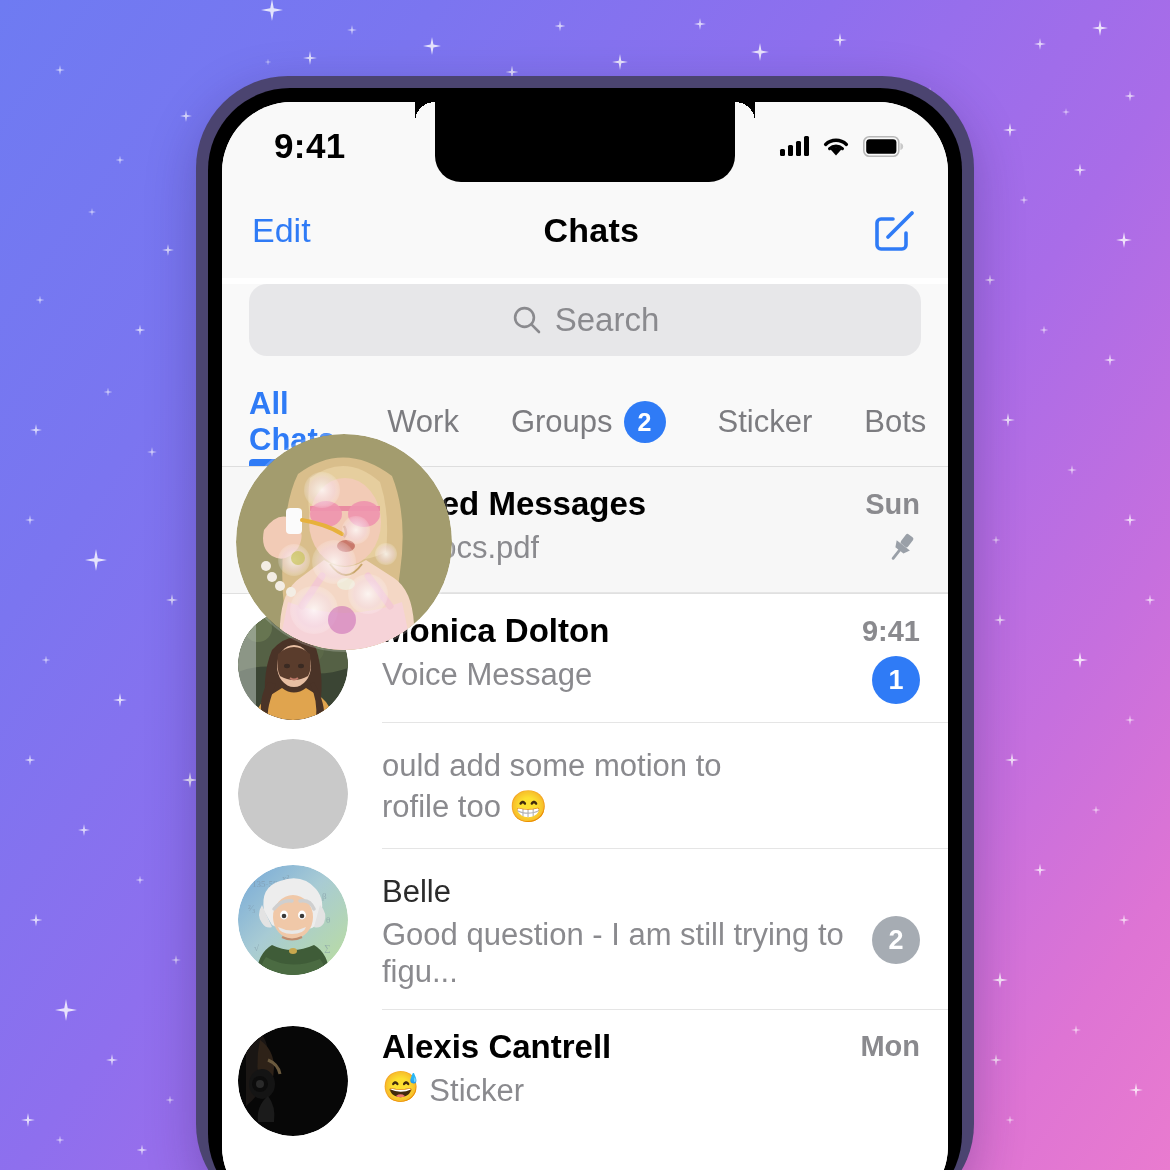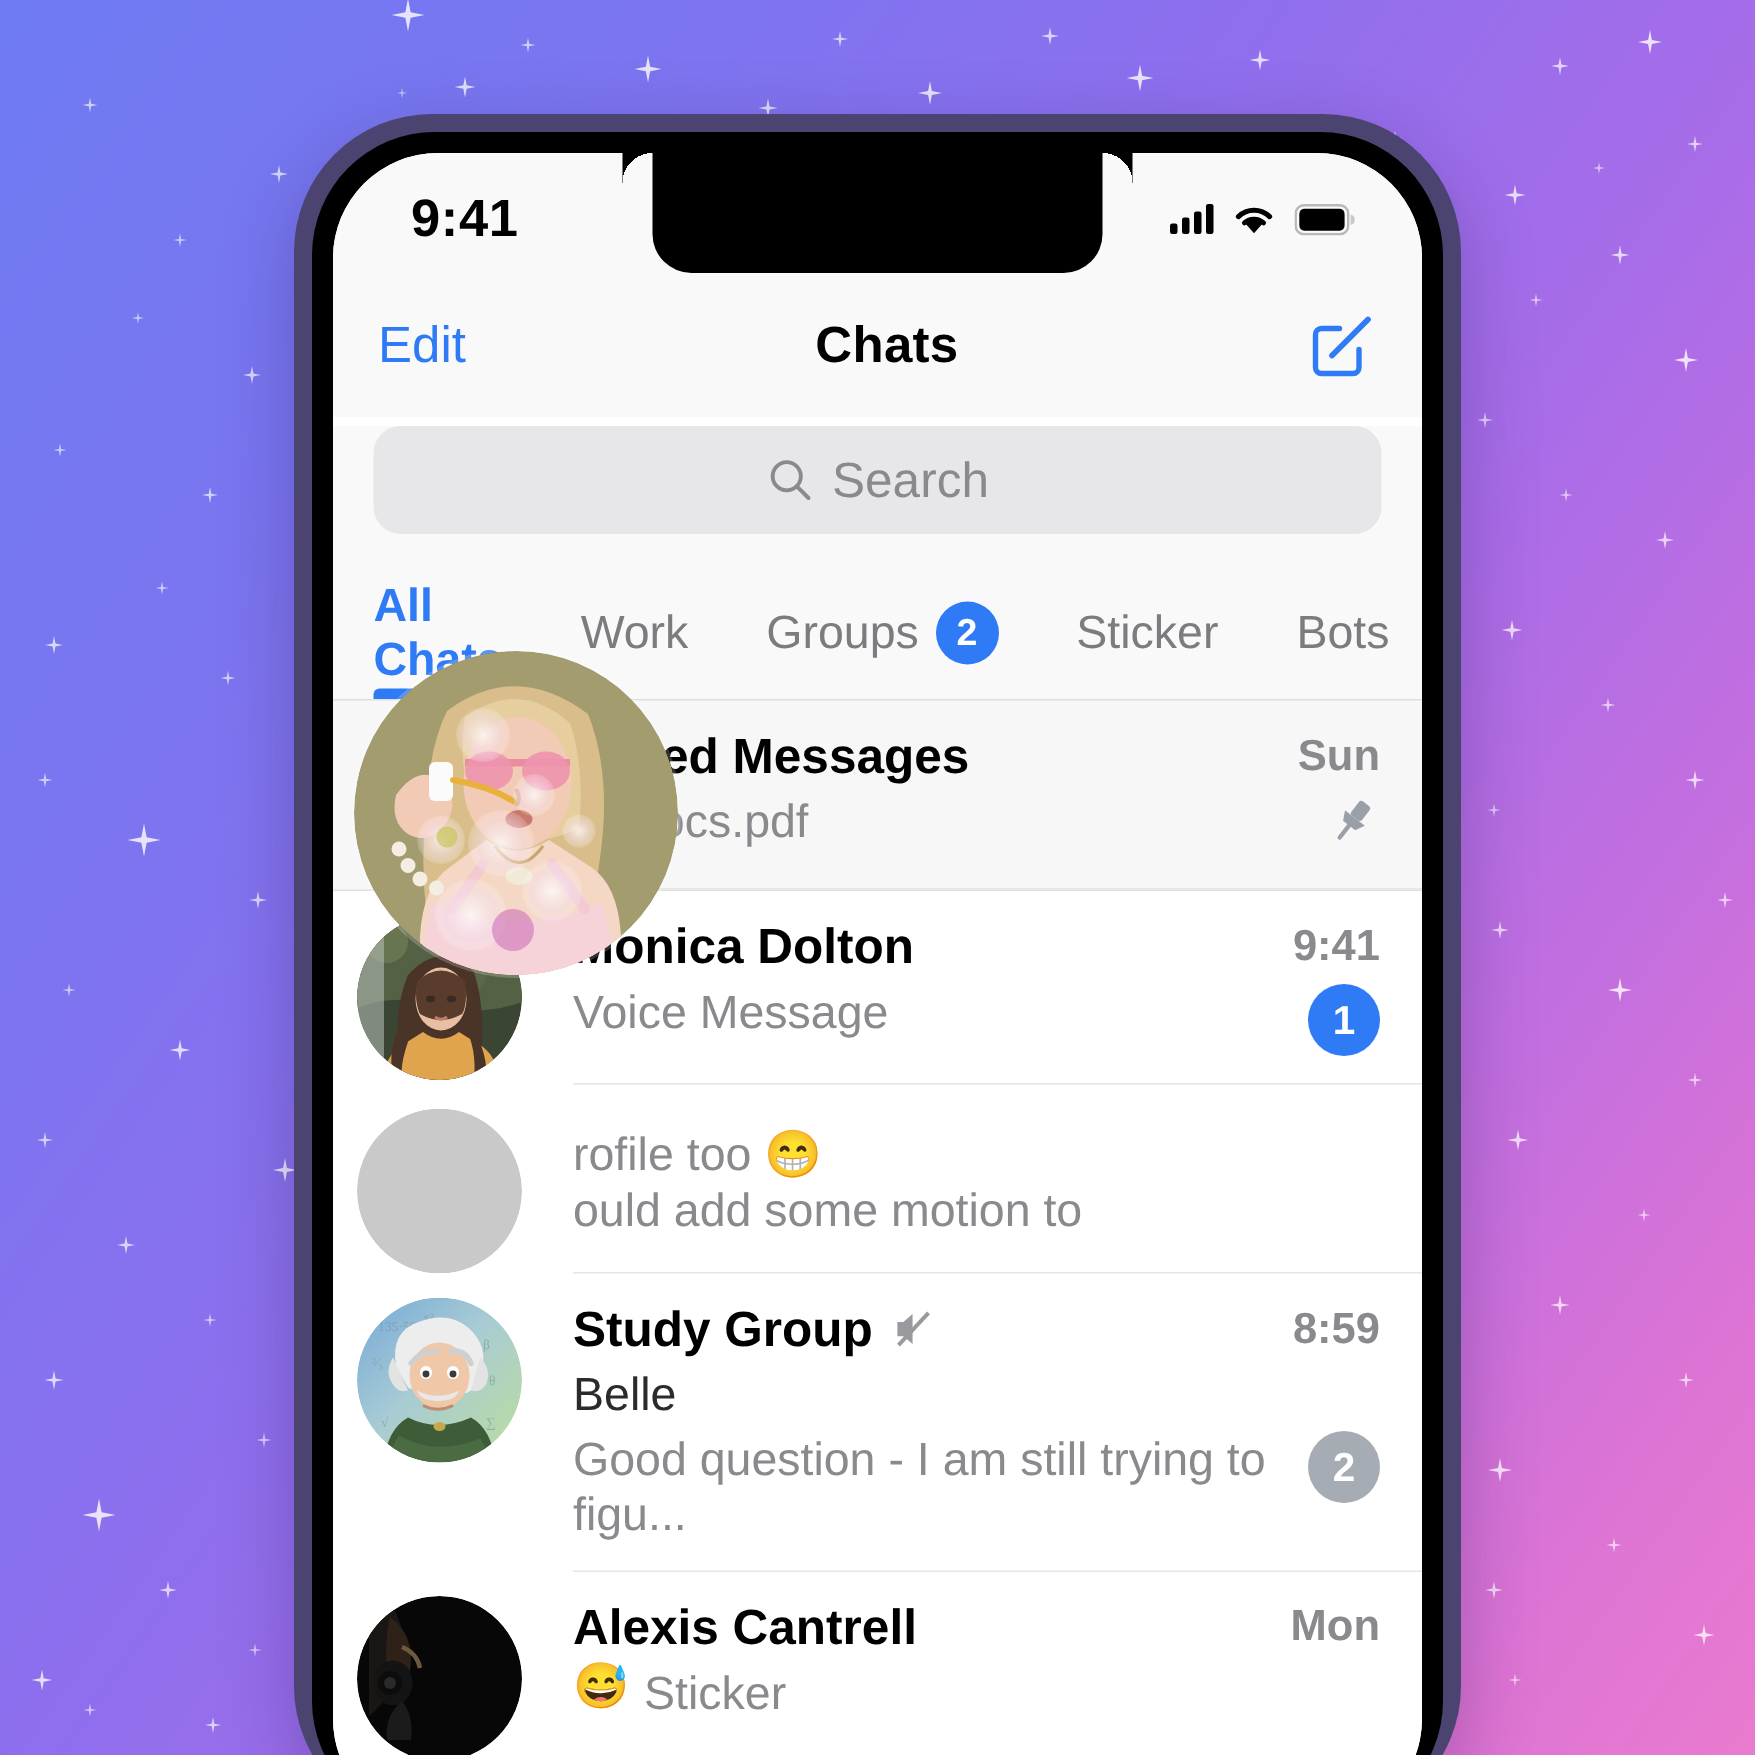--- a/index.html
+++ b/index.html
@@ -405,22 +405,22 @@
             </div>
           </div>
           <div class="chat-row">
             <div class="avatar"><svg viewBox="0 0 110 110" width="110" height="110">
                 <circle cx="55" cy="55" r="55" fill="#C9C9C9"></circle>
               </svg></div>
             <div class="chat-body">
               <div class="line2">
                 <div style="display: flex; align-items: flex-start; gap: 10px; min-width: 0px;">
                   <div style="min-width: 0px;">
+                    <div class="chat-msg">ould add some motion to</div>
                     <div class="chat-msg" style="margin-top: 4px;">rofile too 😁</div>
-                    <div class="chat-msg">ould add some motion to</div>
                   </div>
                 </div>
                 <div class="right-col"></div>
               </div>
             </div>
           </div>
           <div class="chat-row">
             <div class="avatar"><svg viewBox="0 0 110 110" width="110" height="110">
       <defs>
                   <clipPath id="c2">
@@ -454,28 +454,20 @@
         <ellipse cx="64" cy="50" rx="4" ry="4.4" fill="#fff"></ellipse>
                   <circle cx="64" cy="51" r="2.3" fill="#3A3A3A"></circle>
         <path d="M40 62 q14 7 28 0 q-2 7-14 7 q-12 0-14-7Z" fill="#E8E8E8"></path>
         <path d="M44 72 q10 5 20 0" stroke="#C08C6E" stroke-width="2" fill="none"></path>
         <path d="M34 80 q20 10 42 0 q14 8 16 30 H18 q2-22 16-30Z" fill="#3F5C38"></path>
         <path d="M28 92 q24 14 54 2 q6 8 6 16 H22 q0-10 6-18Z" fill="#4B6B42"></path>
         <ellipse cx="55" cy="86" rx="4" ry="3" fill="#C8A84E"></ellipse>
       </g>
     </svg></div>
             <div class="chat-body">
-              <div class="line1">
-                <span class="chat-name">Study Group</span>
-                <svg viewBox="0 0 24 24" width="30" height="30" style="margin-left: 12px;">
-                  <path d="M11.5 4 L6.6 8.2 H3.4 v7.6 h3.2 L11.5 20 Z" fill="#9A9A9E"></path>
-                  <line x1="4" y1="20.6" x2="20" y2="3.4" stroke="#9A9A9E" stroke-width="2.1"></line>
-                </svg>
-                <span class="chat-time">8:59</span>
-              </div>
               <div class="chat-sender" style="margin-top: 6px;">Belle</div>
               <div class="line2">
                 <div style="display: flex; align-items: center; gap: 10px; min-width: 0px;">
                   <div style="min-width: 0px;">
                     <div class="chat-msg">Good question - I am still trying to figu...</div>
                   </div>
                 </div>
                 <div class="right-col">
                   <span class="badge gray">2</span>
                 </div>

